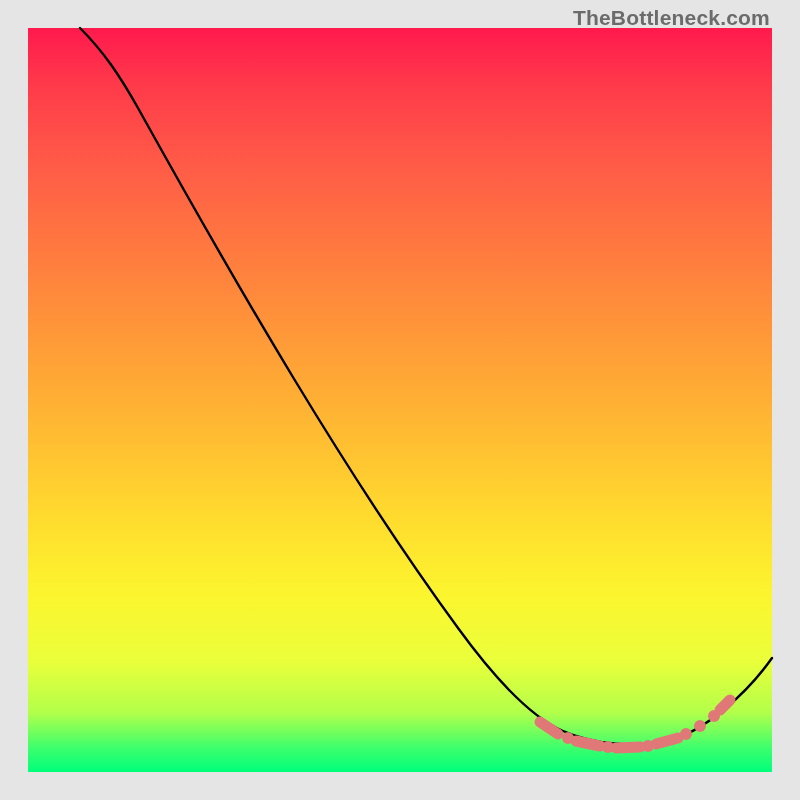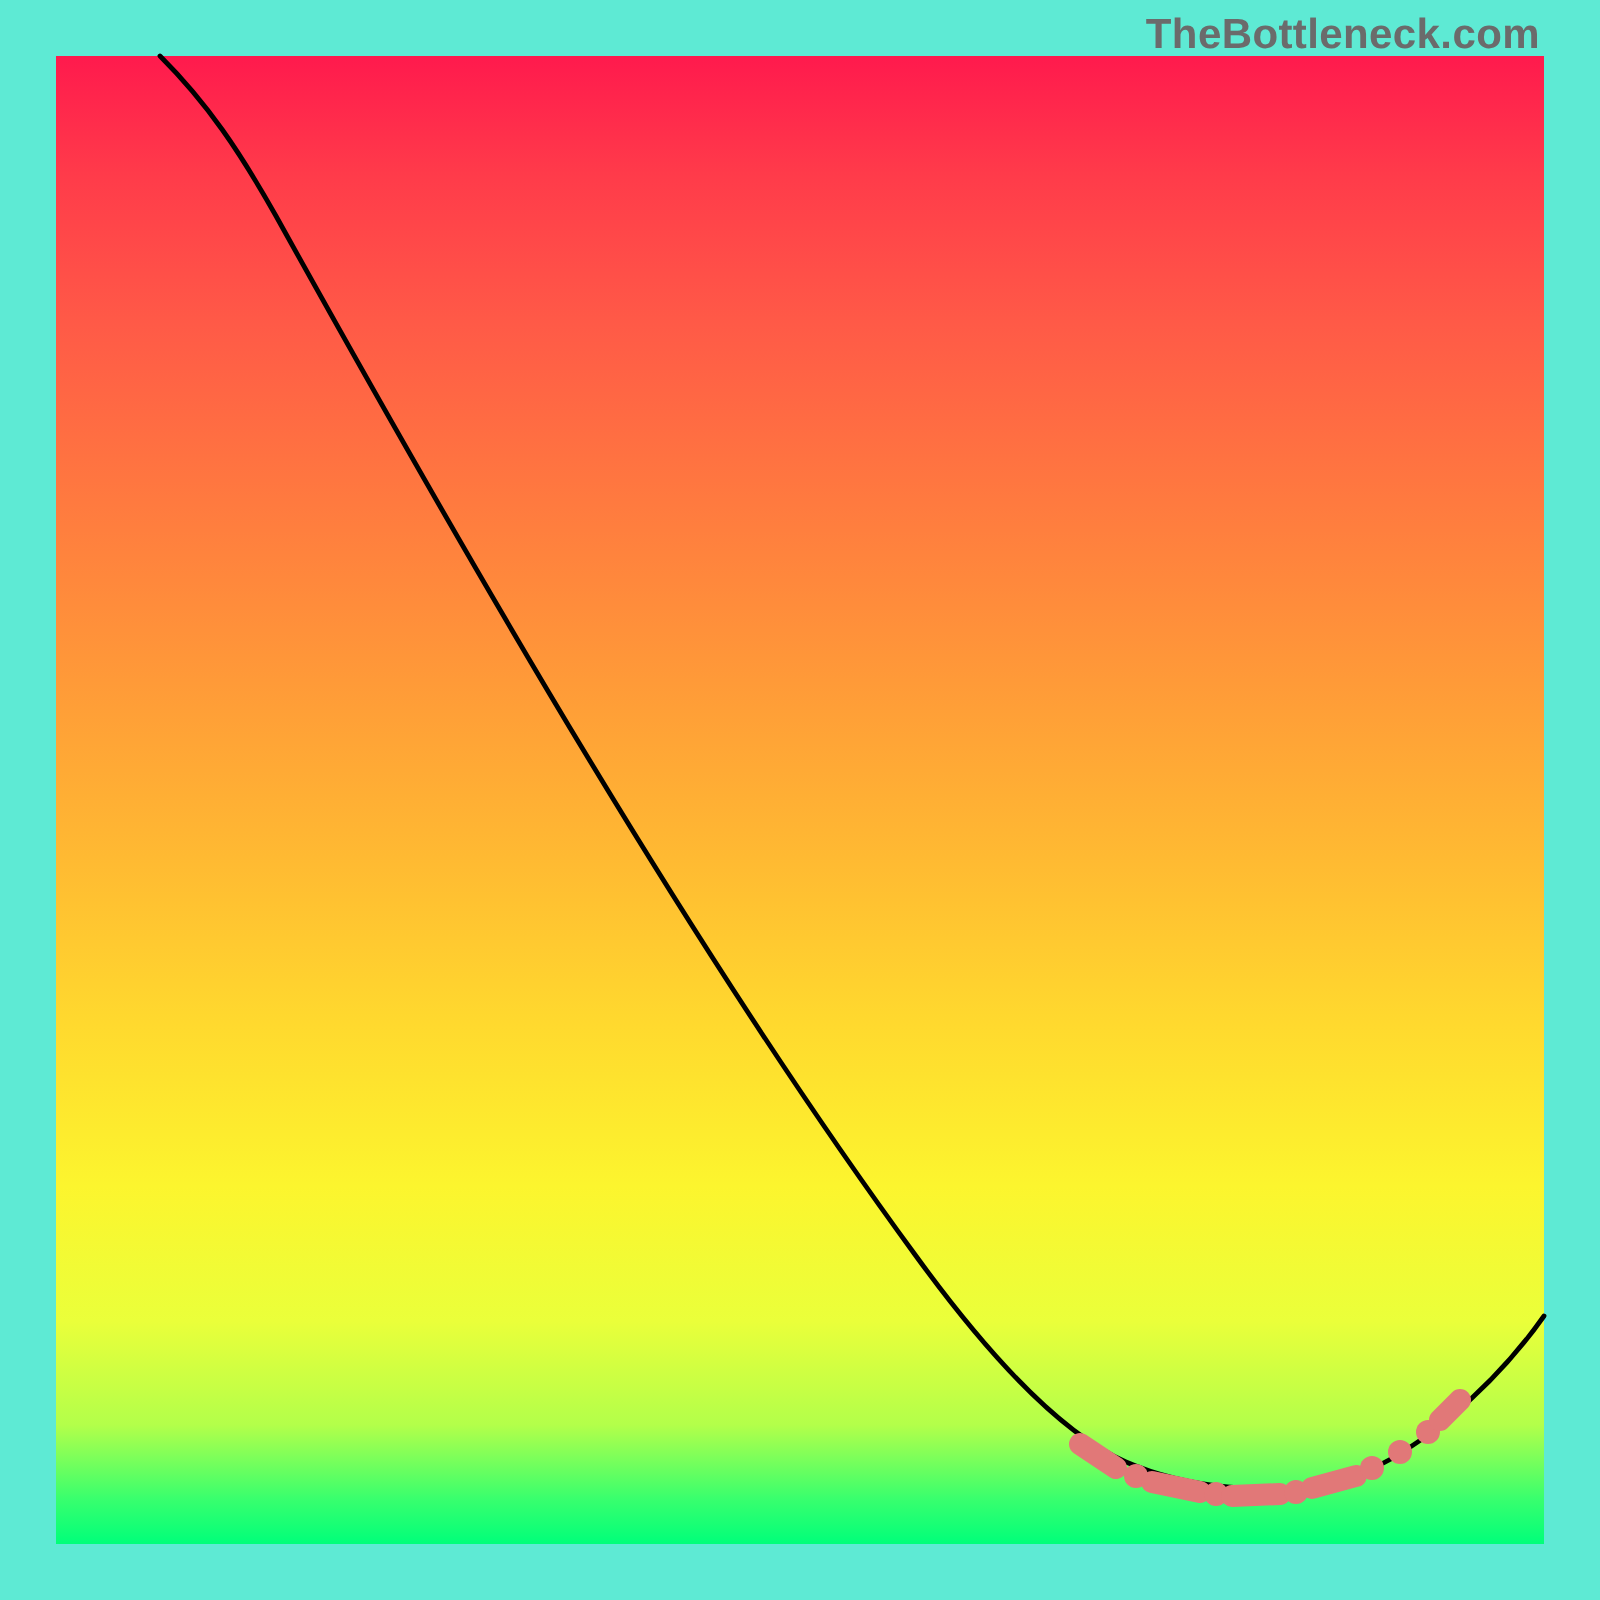--- a/index.html
+++ b/index.html
@@ -8,21 +8,21 @@
     width: 800px;
     height: 800px;
     background: #000;
     overflow: hidden;
     font-family: Arial, Helvetica, sans-serif;
   }
   .frame {
     position: relative;
     width: 800px;
     height: 800px;
-    background: #5eead4;
+    background: #e5e5e5;
   }
   .plot {
     position: absolute;
     left: 28px;
     top: 28px;
     width: 744px;
     height: 744px;
     
     background: linear-gradient(
       to bottom,

